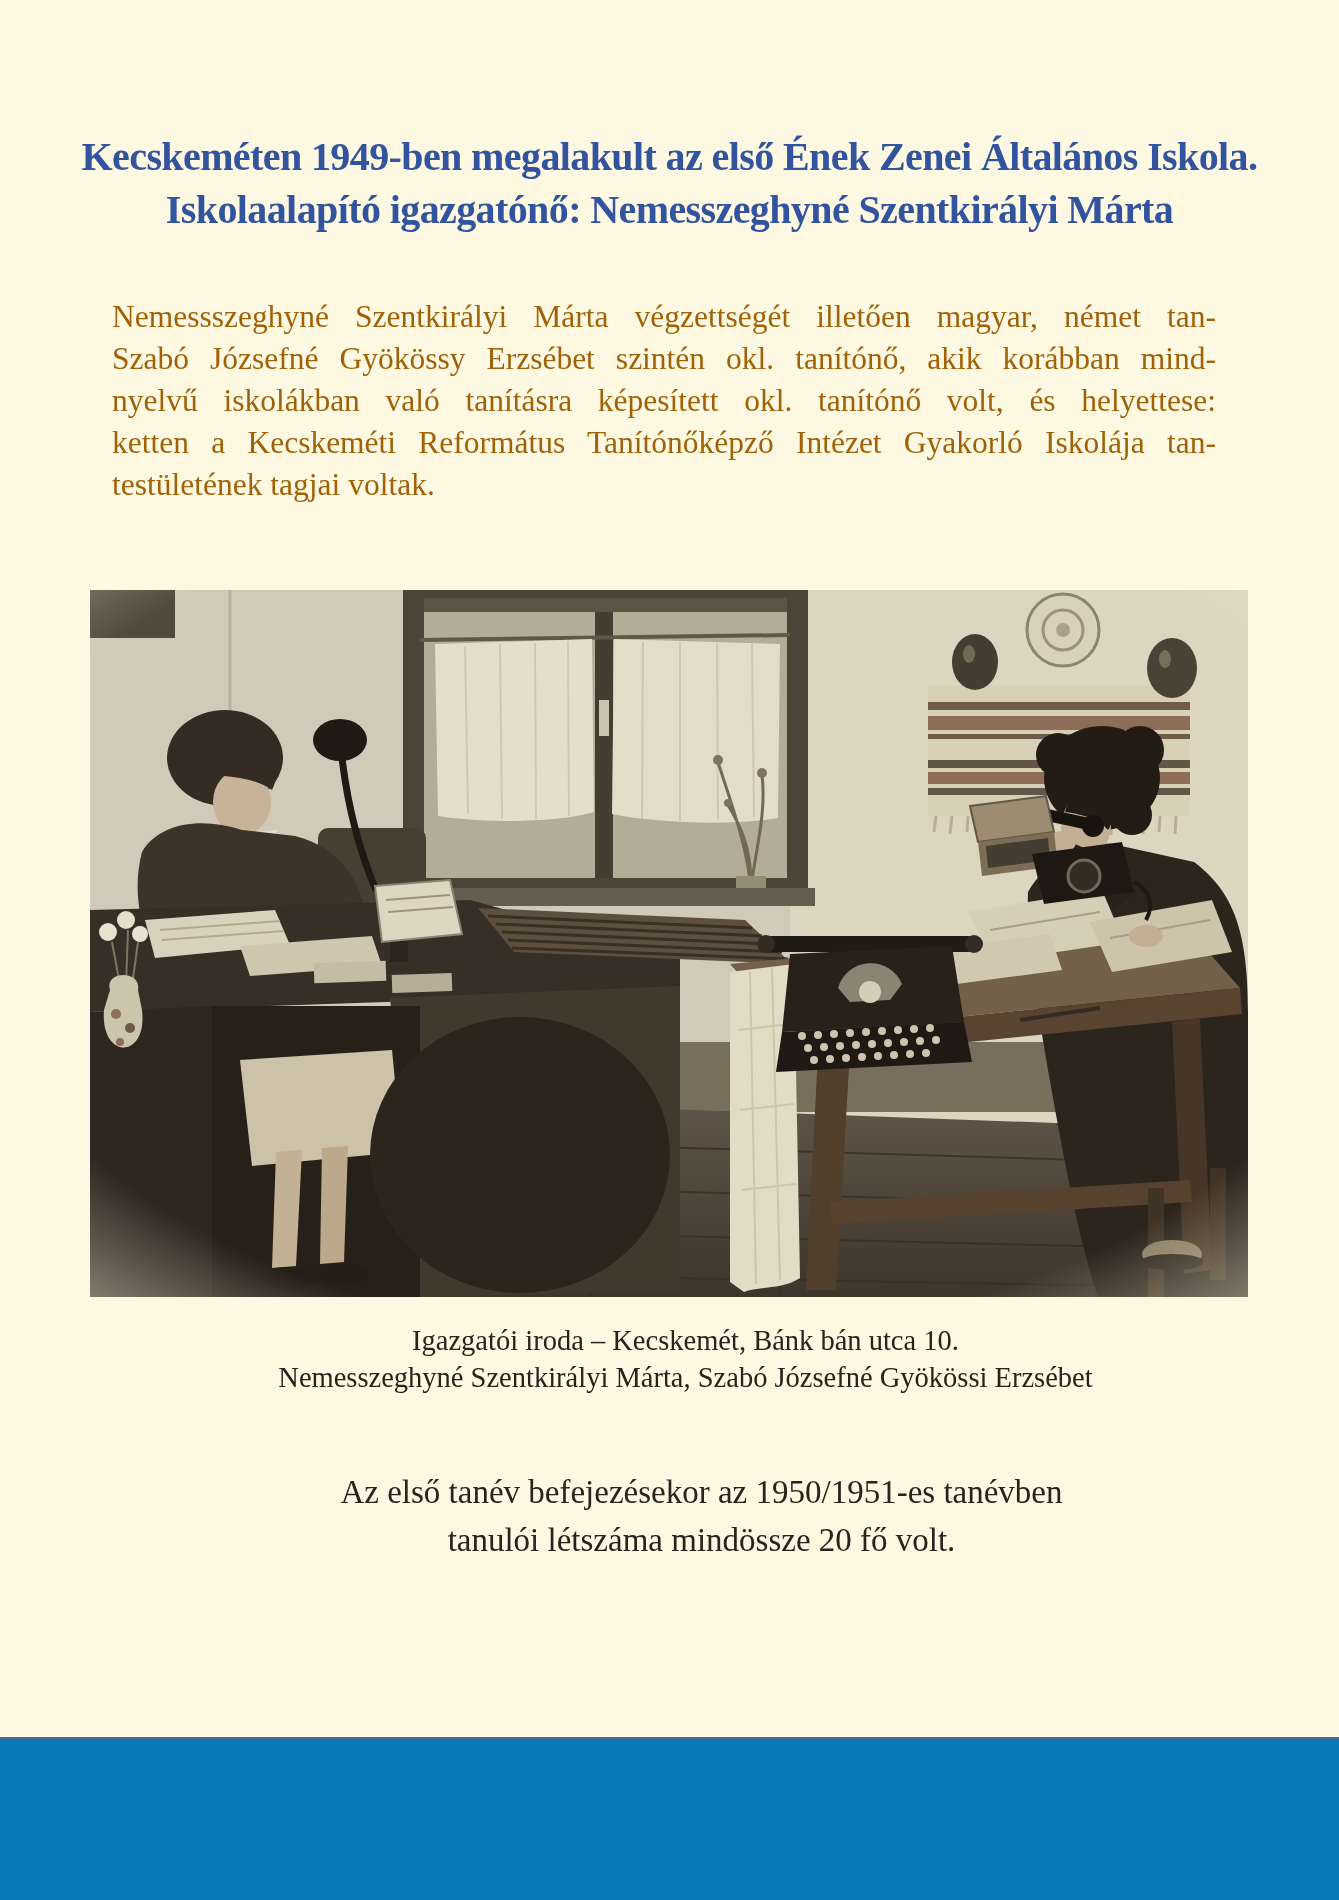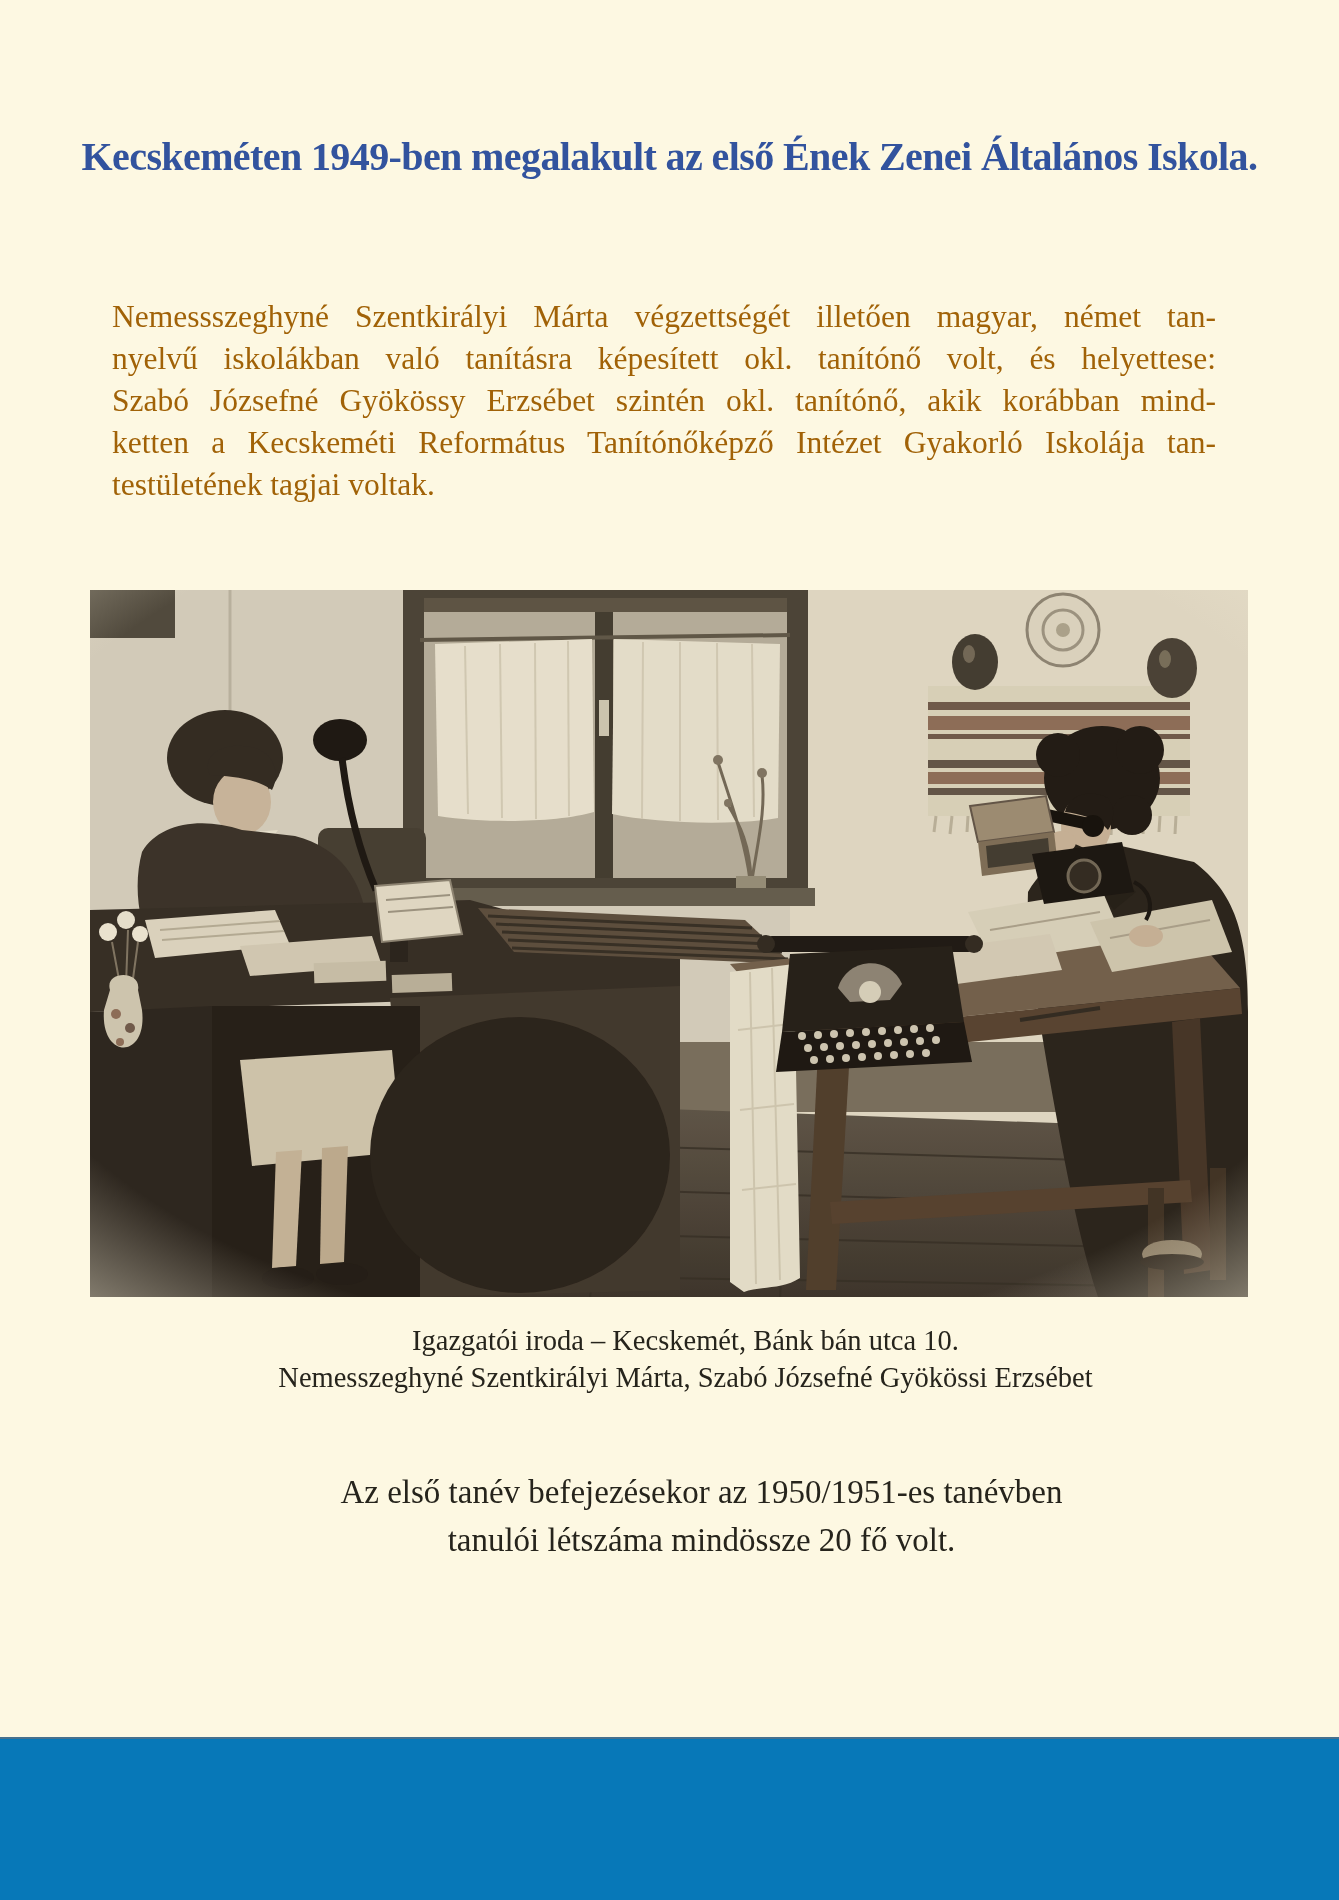--- a/index.html
+++ b/index.html
@@ -44,26 +44,27 @@
     box-sizing:border-box;
   }
 </style>
 </head>
 <body>
 
 <div class="page">
 
   <div class="heading">
     <div>Kecskeméten 1949-ben megalakult az első Ének Zenei Általános Iskola.</div>
+    <div>Iskolaalapító igazgatónő: Nemesszeghyné Szentkirályi Márta</div>
   </div>
 
   <div class="intro">
     <div class="ln just">Nemessszeghyné Szentkirályi Márta végzettségét illetően magyar, német tan-</div>
+    <div class="ln just">Szabó Józsefné Gyökössy Erzsébet szintén okl. tanítónő, akik korábban mind-</div>
     <div class="ln just">nyelvű iskolákban való tanításra képesített okl. tanítónő volt, és helyettese:</div>
-    <div class="ln just">Szabó Józsefné Gyökössy Erzsébet szintén okl. tanítónő, akik korábban mind-</div>
     <div class="ln just">ketten a Kecskeméti Református Tanítónőképző Intézet Gyakorló Iskolája tan-</div>
     <div class="ln">testületének tagjai voltak.</div>
   </div>
 
   <div class="photo-frame">
     <svg viewBox="0 0 1158 707" preserveAspectRatio="none">
       <defs>
         <radialGradient id="vig" cx="50%" cy="45%" r="78%">
           <stop offset="0%" stop-color="#efe8d2" stop-opacity="0"></stop>
           <stop offset="78%" stop-color="#efe8d2" stop-opacity="0"></stop>

